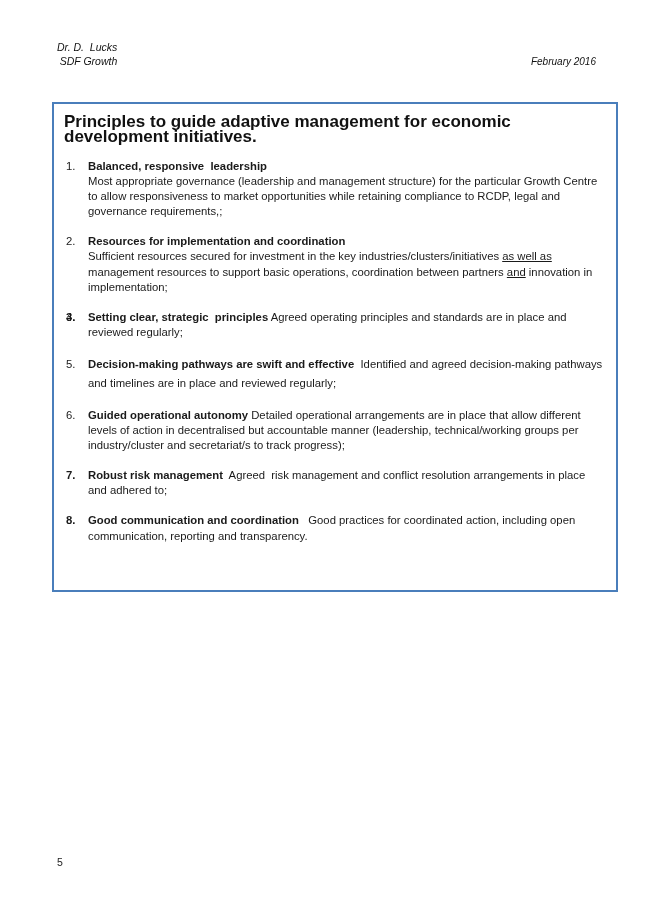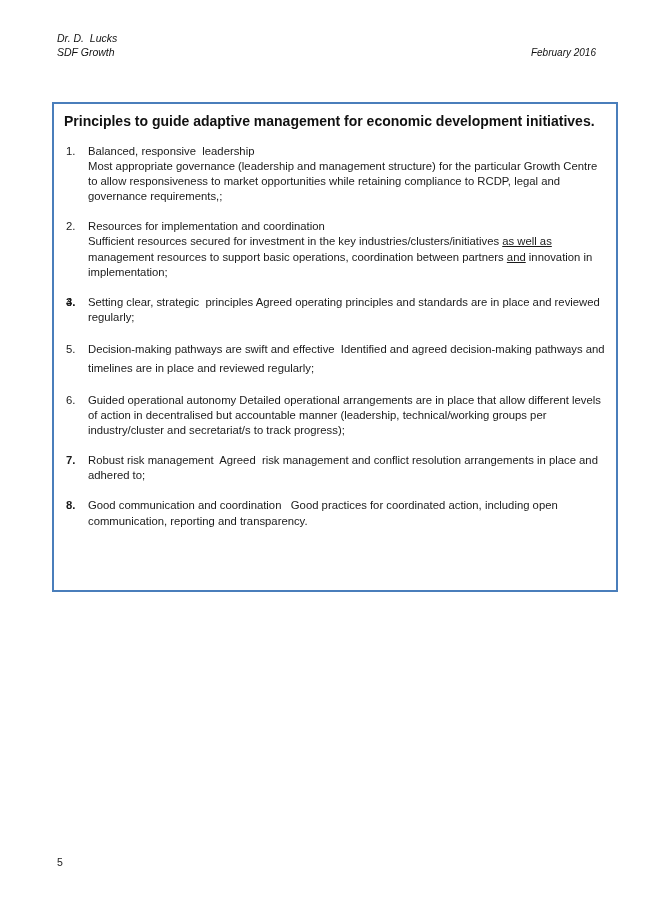--- a/index.html
+++ b/index.html
@@ -12,24 +12,25 @@
     height: 923px;
     position: relative;
     font-family: "Liberation Sans", sans-serif;
     color: #1a1a1a;
     overflow: hidden;
   }
 
   
   .page-header {
     position: absolute;
-    top: 32px;
+    top: 41px;
     left: 57px;
     right: 57px;
     height: 30px;
+    text-align: right;
   }
   .hdr-left {
     position: absolute;
     left: 0;
     top: 0;
     font-style: italic;
     font-size: 10.5px;
     line-height: 13.5px;
     color: #111;
     white-space: pre;
@@ -52,21 +53,21 @@
     top: 102px;
     width: 566px;
     min-height: 490px;
     box-sizing: border-box;
     border: 2px solid #4a7ebb;
     background: #ffffff;
     padding: 8px 10px 22px 8px;
   }
 
   .box-title {
-    font-size: 14px;
+    font-size: 17px;
     font-weight: bold;
     line-height: 15px;
     color: #111;
     margin: 2px 0 0 2px;
   }
 
   .principles-list {
     margin: 0;
     padding: 0;
     list-style: none;
@@ -84,21 +85,21 @@
     position: absolute;
     left: 4px;
     top: 0;
     width: 20px;
     font-size: 11.3px;
     line-height: 15.1px;
   }
   .principle .num.bold { font-weight: bold; }
 
   .principle .lead {
-    font-weight: normal;
+    font-weight: bold;
     white-space: pre-wrap;
   }
   .principle .body {
     white-space: pre-wrap;
   }
   .principle.block-style .lead { display: block; }
 
   .principle.loose { line-height: 19px; }
   .principle.loose .num { line-height: 19px; }
 

